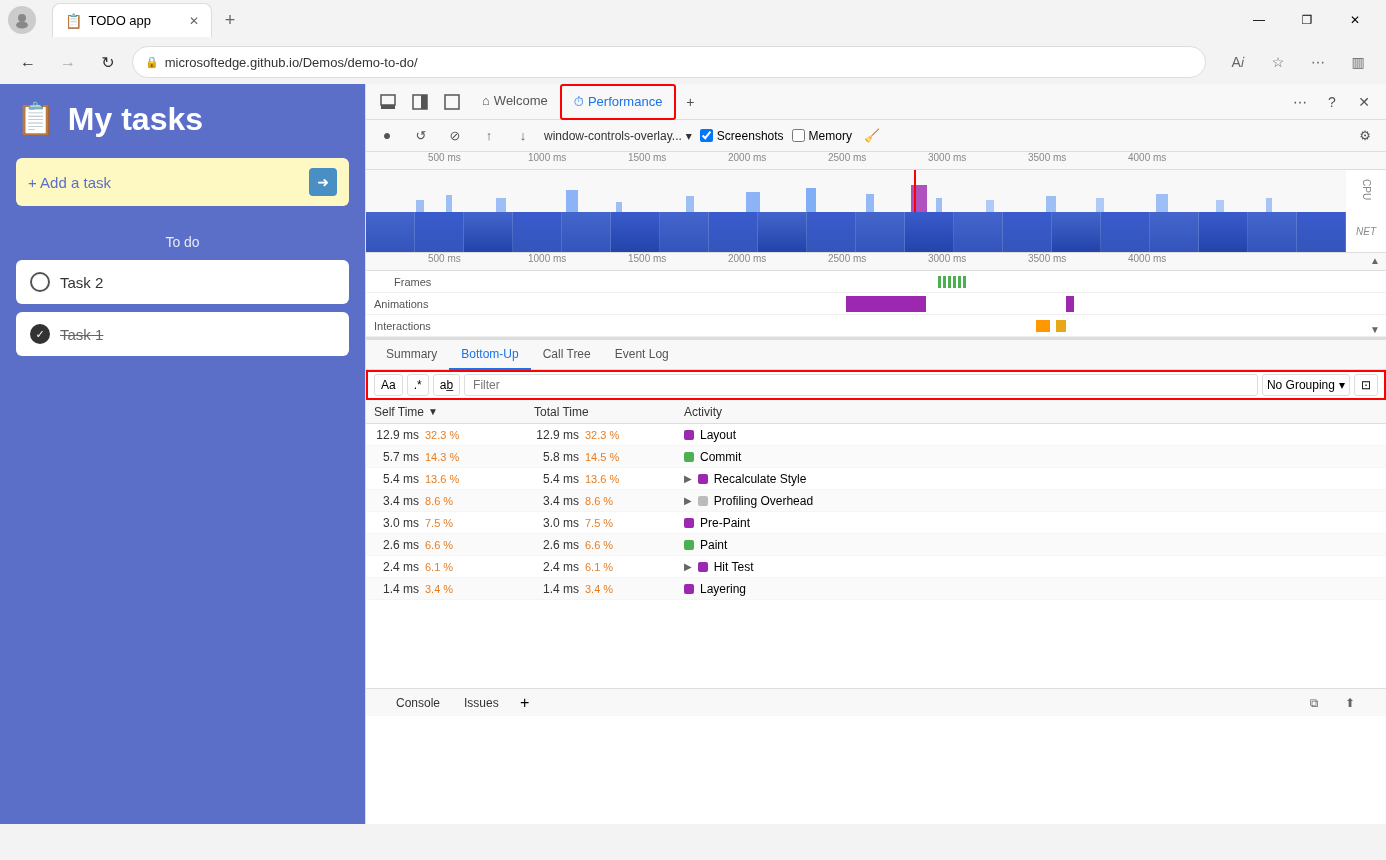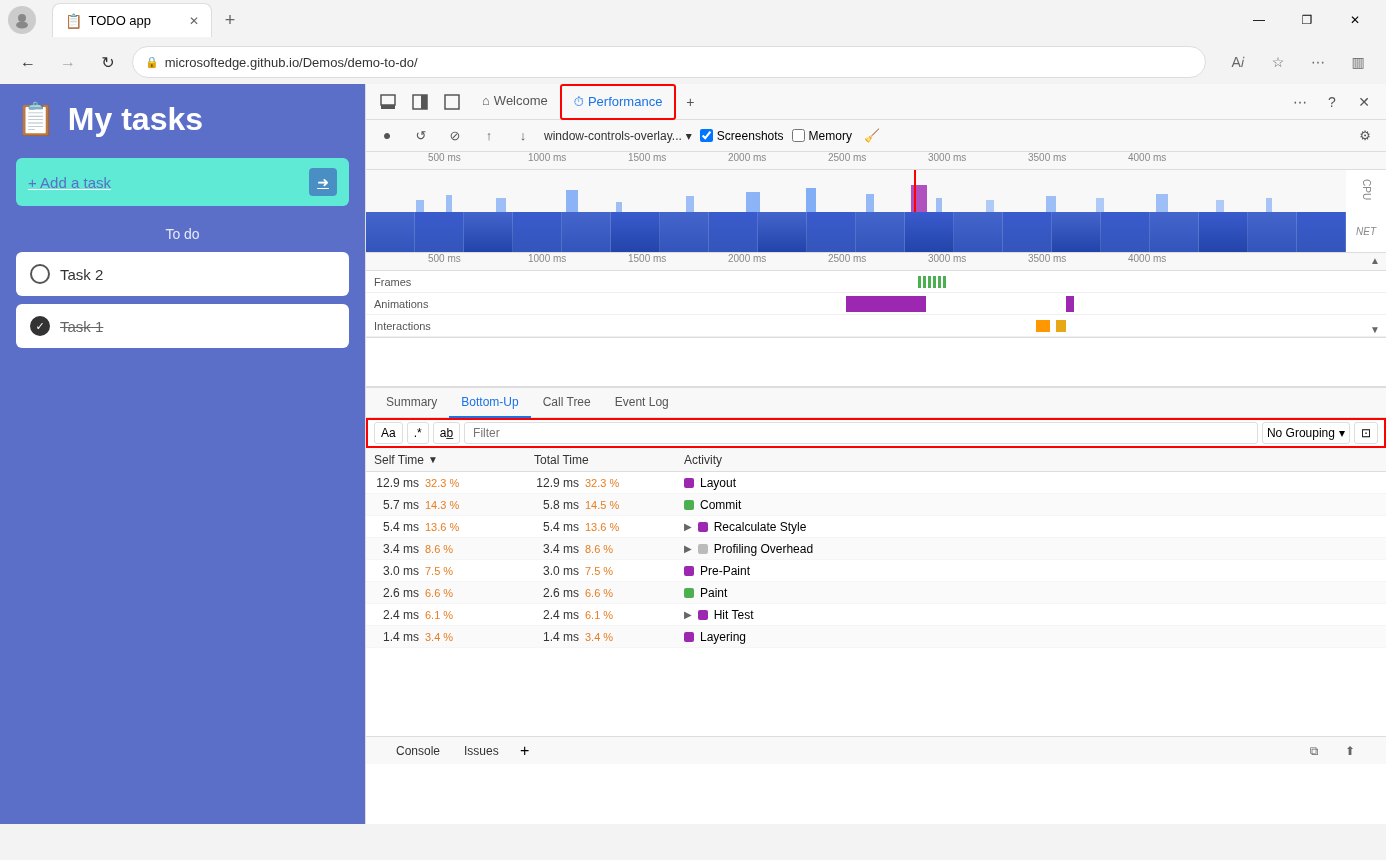--- a/index.html
+++ b/index.html
@@ -25,21 +25,21 @@
     .addr-btn { width: 32px; height: 32px; display: flex; align-items: center; justify-content: center; border-radius: 50%; cursor: pointer; font-size: 14px; color: #666; }
 
     
     .main-layout { display: flex; height: calc(860px - 120px); }
 
     
     .todo-sidebar { width: 365px; background: #5b6ec8; color: white; padding: 16px; flex-shrink: 0; overflow-y: auto; }
     .todo-header { display: flex; align-items: center; margin-bottom: 20px; }
     .todo-icon { font-size: 32px; margin-right: 12px; }
     .todo-title { font-size: 32px; font-weight: bold; }
-    .add-task-bar { display: flex; align-items: center; background: #5eead4; border-radius: 6px; padding: 10px 12px; margin-bottom: 20px; cursor: pointer; text-decoration: underline; }
+    .add-task-bar { display: flex; align-items: center; background: #fef9c3; border-radius: 6px; padding: 10px 12px; margin-bottom: 28px; cursor: pointer; }
     .add-task-bar span { color: #5b6ec8; font-size: 15px; flex: 1; }
     .add-task-arrow { background: #4a8fc4; color: white; border-radius: 4px; width: 28px; height: 28px; display: flex; align-items: center; justify-content: center; font-size: 14px; }
     .section-label { text-align: center; font-size: 14px; margin-bottom: 10px; color: rgba(255,255,255,0.85); }
     .task-item { background: white; border-radius: 6px; padding: 12px 14px; margin-bottom: 8px; display: flex; align-items: center; color: #333; font-size: 15px; }
     .task-circle { width: 20px; height: 20px; border-radius: 50%; border: 2px solid #555; margin-right: 10px; flex-shrink: 0; }
     .task-check { width: 20px; height: 20px; border-radius: 50%; background: #333; margin-right: 10px; flex-shrink: 0; display: flex; align-items: center; justify-content: center; color: white; font-size: 11px; }
     .task-item.completed span { text-decoration: line-through; color: #666; }
 
     
     .devtools { flex: 1; background: white; display: flex; flex-direction: column; border-left: 1px solid #ddd; }
@@ -55,21 +55,21 @@
     .perf-toolbar { display: flex; align-items: center; height: 32px; background: #f8f8f8; border-bottom: 1px solid #ddd; padding: 0 8px; gap: 8px; }
     .perf-btn { width: 26px; height: 26px; display: flex; align-items: center; justify-content: center; border-radius: 50%; cursor: pointer; font-size: 13px; color: #555; }
     .target-selector { display: flex; align-items: center; gap: 4px; font-size: 12px; color: #333; background: transparent; border: none; cursor: pointer; }
     .checkbox-label { display: flex; align-items: center; gap: 4px; font-size: 12px; }
     .checkbox-label input { cursor: pointer; }
     .gear-btn { margin-left: auto; }
     .timeline-row { display: flex; align-items: center; height: 22px; border-bottom: 1px solid #f0f0f0; }
     .timeline-row-label { width: 90px; font-size: 11px; color: #555; padding-left: 8px; flex-shrink: 0; }
 
     
-    .bottom-panel { border-top: 2px solid #ddd; display: flex; flex-direction: column; height: 350px; margin-top: 48px; }
+    .bottom-panel { border-top: 2px solid #ddd; display: flex; flex-direction: column; height: 350px; }
     .bottom-tabs { display: flex; align-items: center; height: 30px; background: #f8f8f8; border-bottom: 1px solid #ddd; padding: 0 8px; }
     .bottom-tab { padding: 0 12px; height: 30px; display: flex; align-items: center; font-size: 12px; color: #555; cursor: pointer; border-bottom: 2px solid transparent; }
     .bottom-tab.active { color: #1a73e8; border-bottom: 2px solid #1a73e8; }
 
     
     .filter-bar { display: flex; align-items: center; height: 30px; background: white; border-bottom: 1px solid #ddd; padding: 0 6px; gap: 4px; border: 2px solid red; }
     .filter-btn { padding: 2px 6px; height: 22px; border: 1px solid #ddd; border-radius: 3px; font-size: 12px; cursor: pointer; background: white; display: flex; align-items: center; }
     .filter-input { flex: 1; height: 22px; border: 1px solid #ddd; border-radius: 3px; padding: 0 8px; font-size: 12px; outline: none; }
     .grouping-select { height: 22px; border: 1px solid #ddd; border-radius: 3px; padding: 0 4px; font-size: 12px; cursor: pointer; background: white; display: flex; align-items: center; gap: 4px; }
     .icon-btn { width: 24px; height: 22px; border: 1px solid #ddd; border-radius: 3px; display: flex; align-items: center; justify-content: center; cursor: pointer; background: white; font-size: 12px; }
@@ -302,21 +302,21 @@
         <span class="ruler-label" style="left:62px;">500 ms</span>
         <span class="ruler-label" style="left:162px;">1000 ms</span>
         <span class="ruler-label" style="left:262px;">1500 ms</span>
         <span class="ruler-label" style="left:362px;">2000 ms</span>
         <span class="ruler-label" style="left:462px;">2500 ms</span>
         <span class="ruler-label" style="left:562px;">3000 ms</span>
         <span class="ruler-label" style="left:662px;">3500 ms</span>
         <span class="ruler-label" style="left:762px;">4000 ms</span>
       </div>
 
-      <div class="timeline-row" style="height:22px; border-bottom:1px solid #f0f0f0; display:flex; align-items:center;">
+      <div class="timeline-row" style="height:22px; border-bottom:1px solid #f0f0f0; display:flex; align-items:center;padding-left:20px;">
         <div class="timeline-row-label" style="width:90px;font-size:11px;color:#555;padding-left:8px;flex-shrink:0;">Frames</div>
         <div style="flex:1;height:100%;position:relative;">
           <svg width="900" height="22" style="position:absolute;left:0;top:0;">
 
             <rect x="462" y="5" width="3" height="12" fill="#4caf50"></rect>
             <rect x="467" y="5" width="3" height="12" fill="#4caf50"></rect>
             <rect x="472" y="5" width="3" height="12" fill="#4caf50"></rect>
             <rect x="477" y="5" width="3" height="12" fill="#4caf50"></rect>
             <rect x="482" y="5" width="3" height="12" fill="#4caf50"></rect>
             <rect x="487" y="5" width="3" height="12" fill="#4caf50"></rect>

